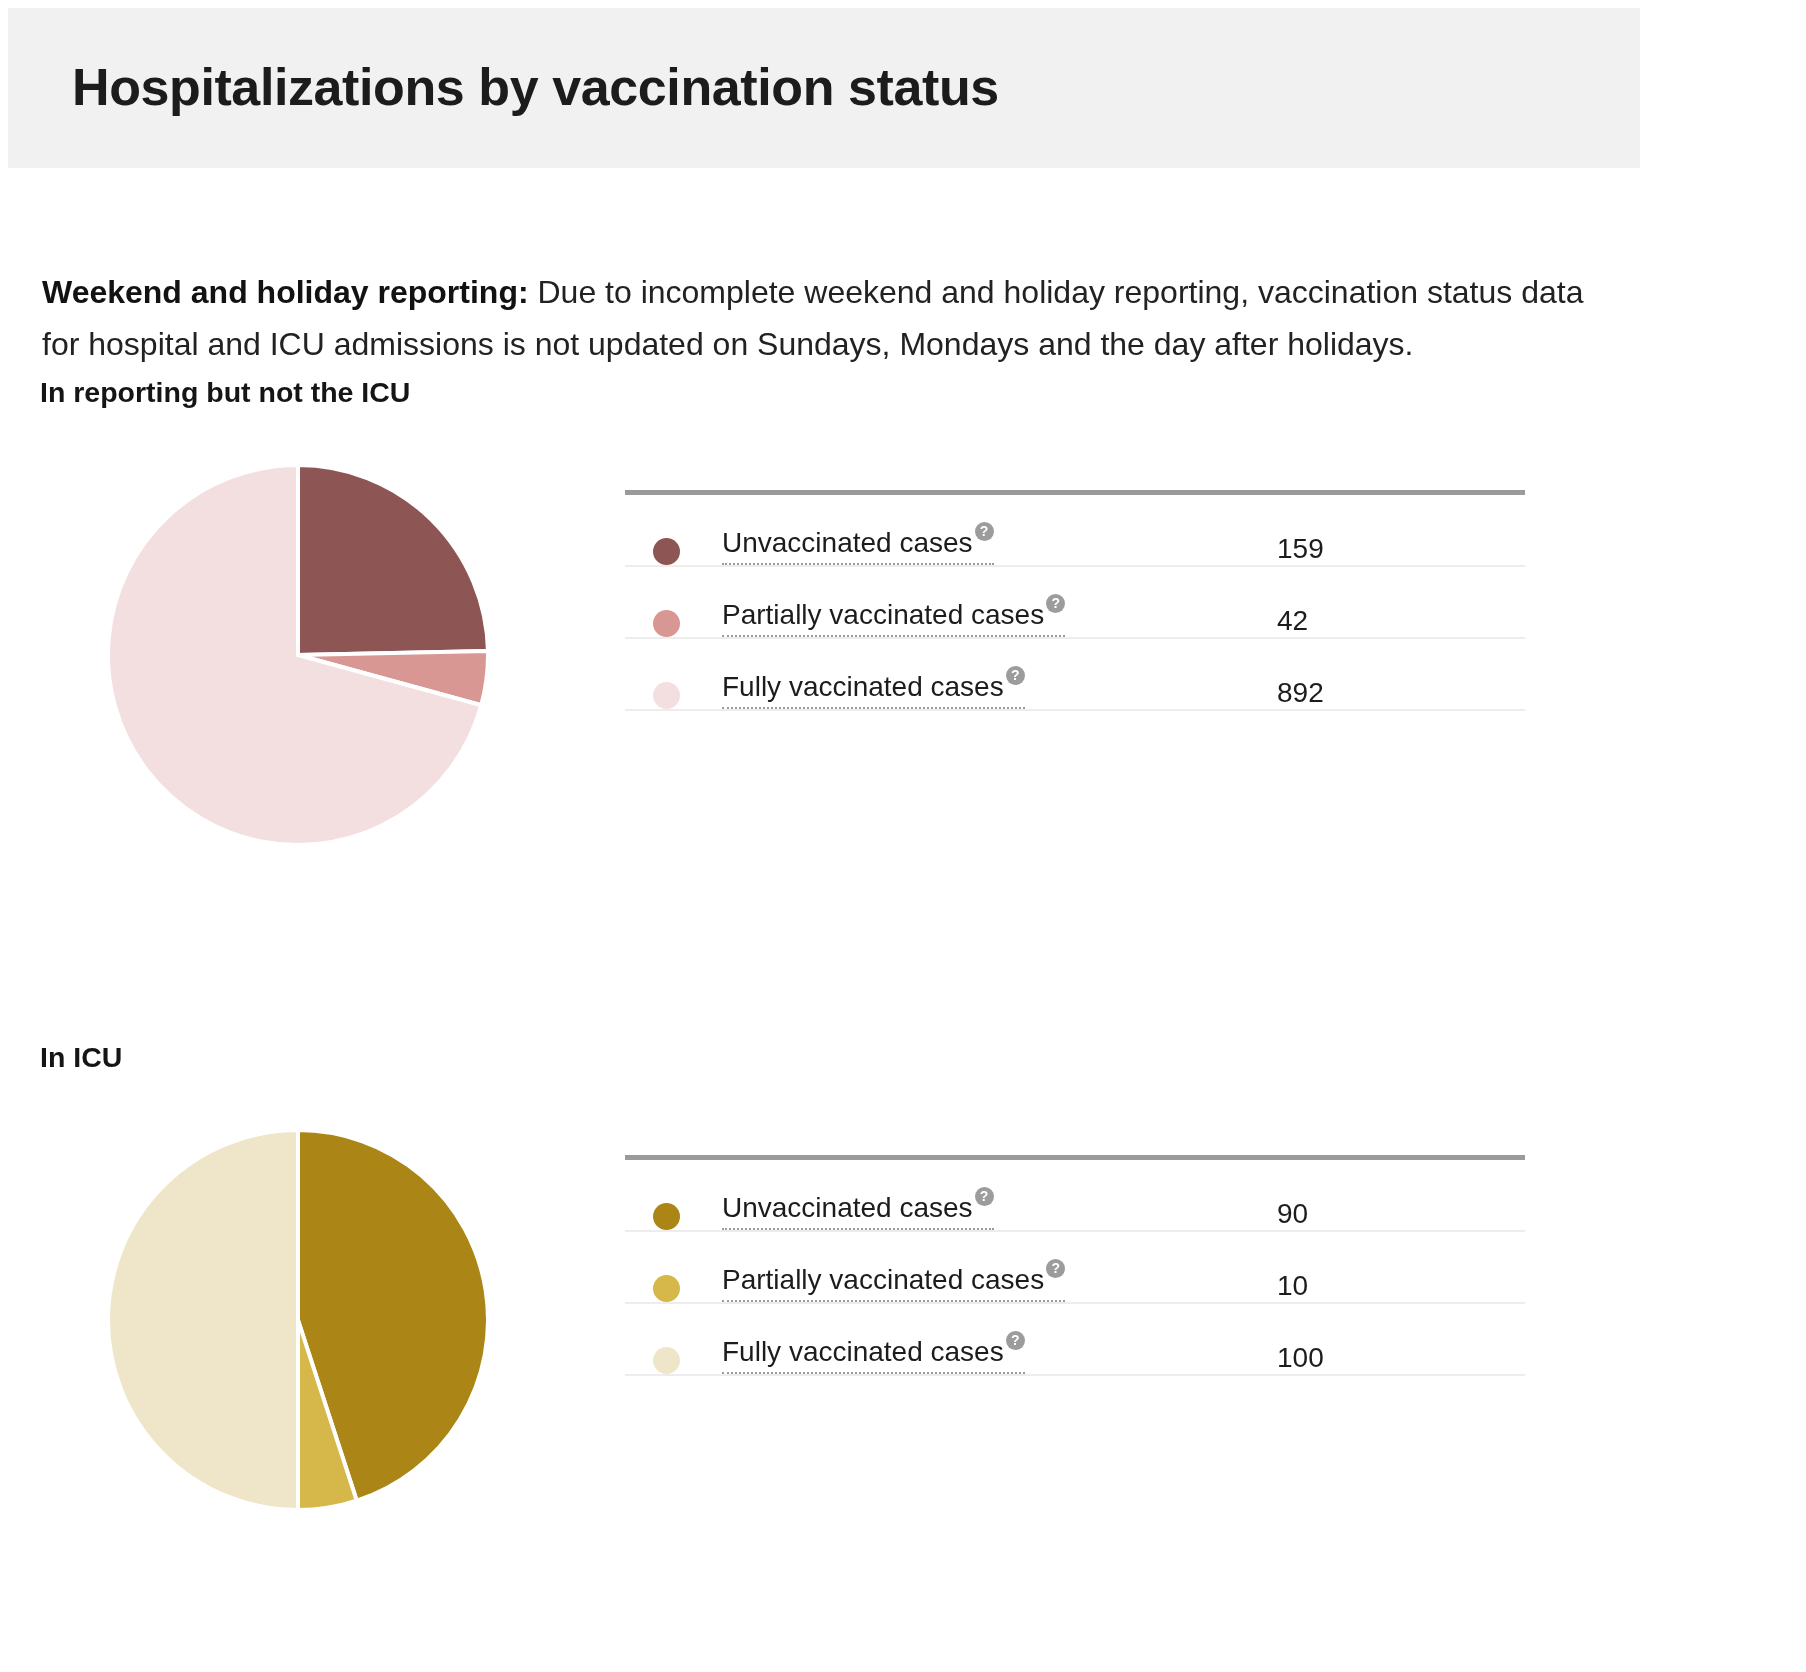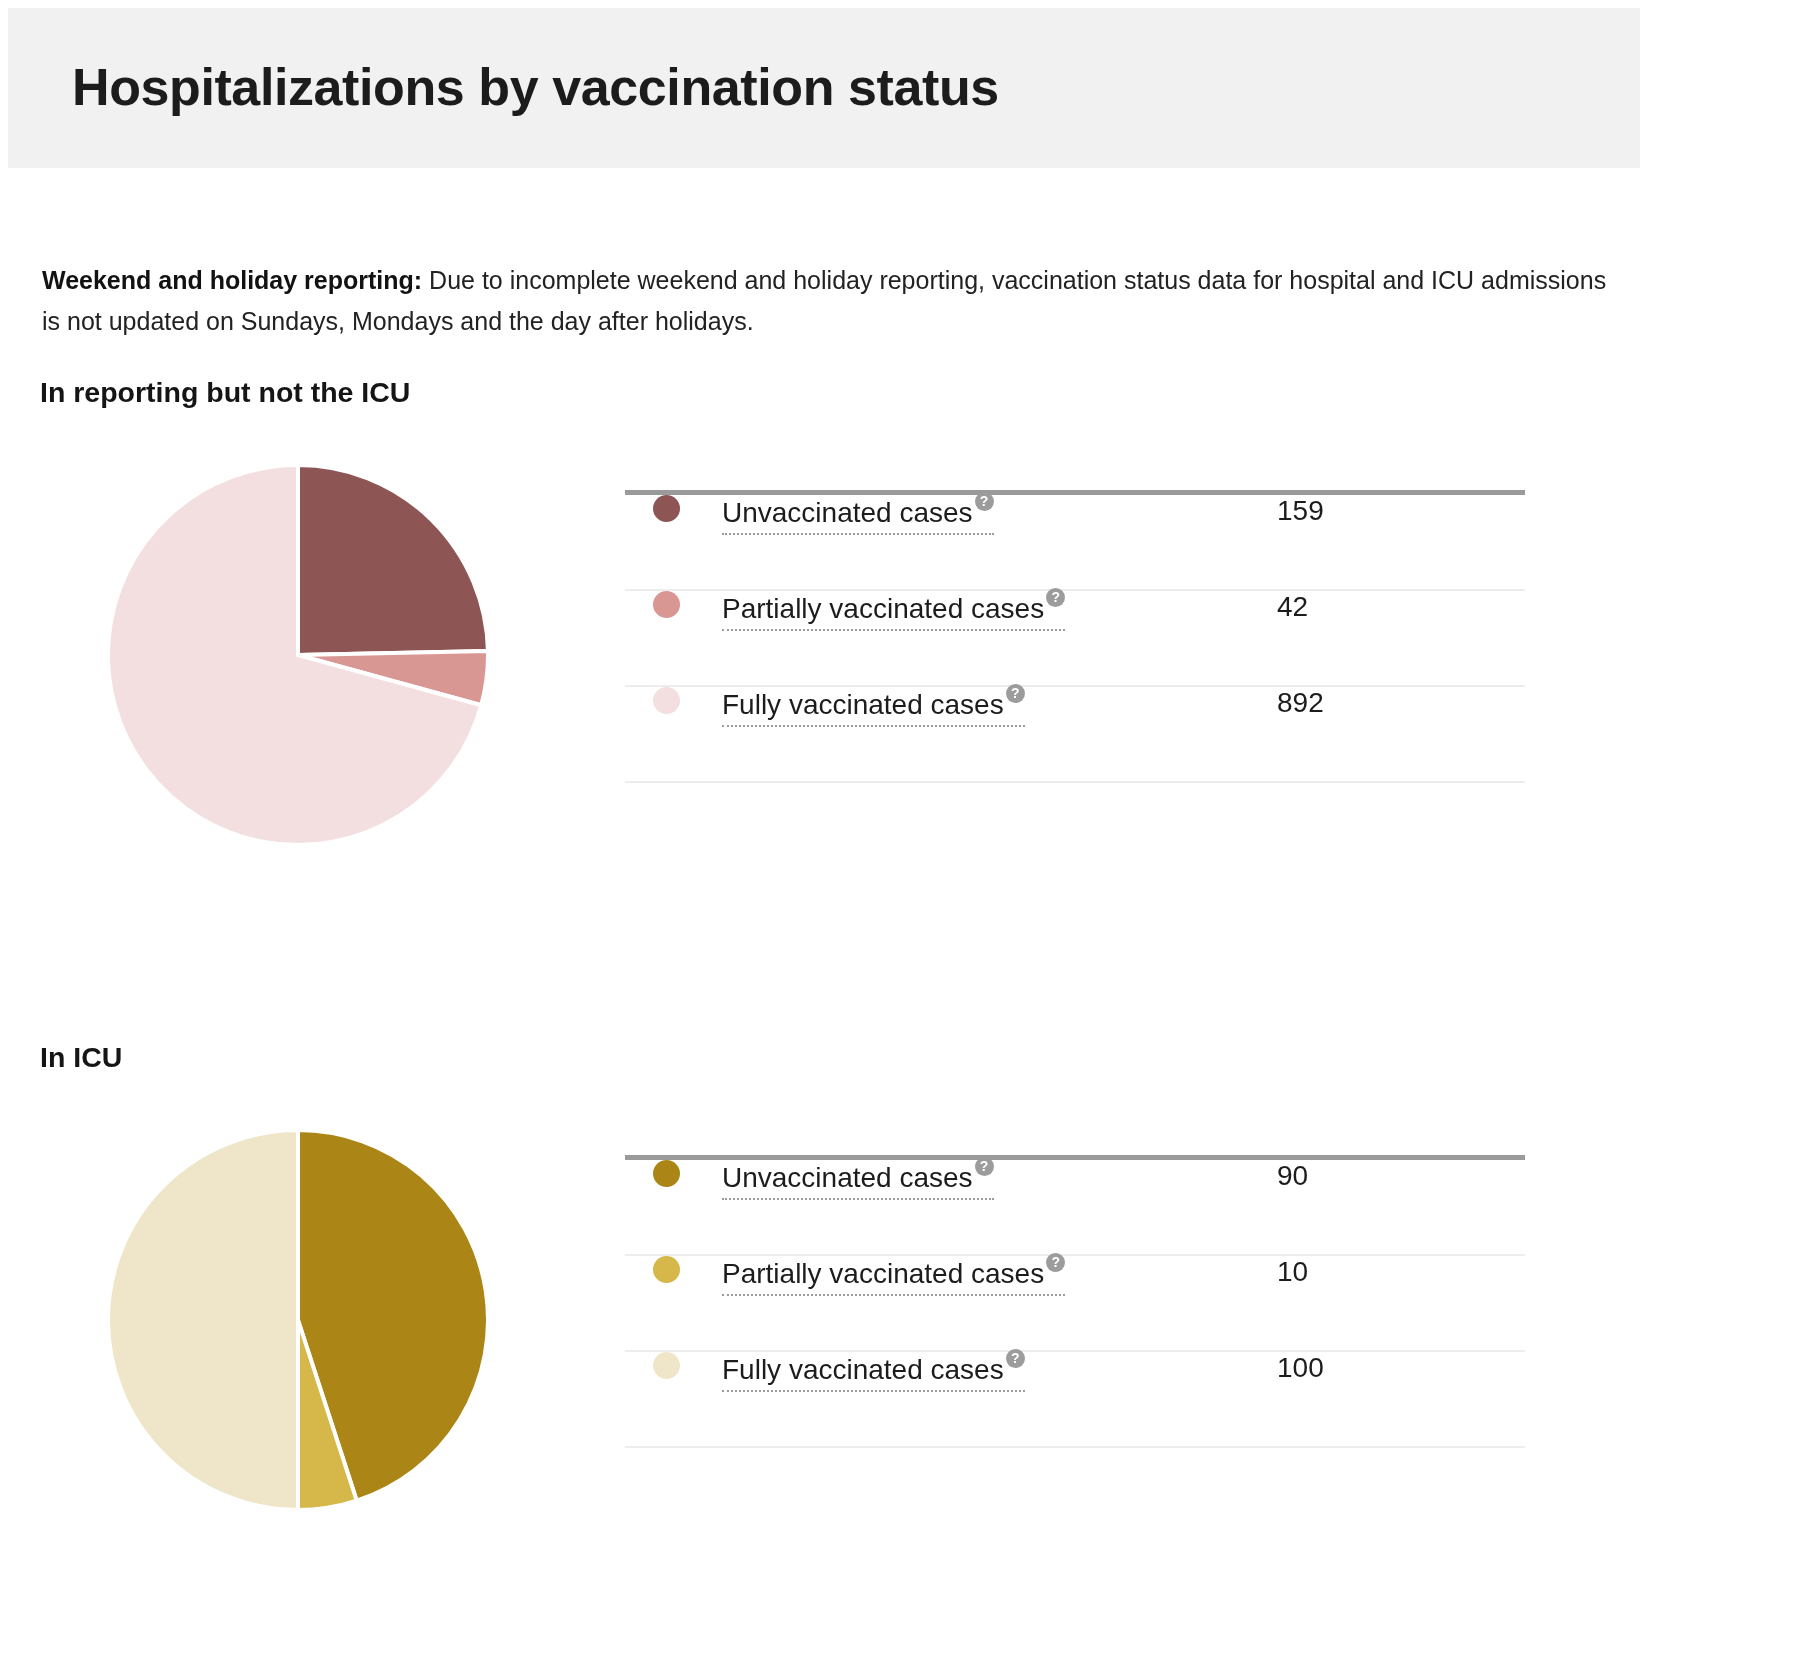--- a/index.html
+++ b/index.html
@@ -35,21 +35,21 @@
     letter-spacing: -0.4px;
     line-height: 1.1;
   }
 
   
   .note {
     position: absolute;
     left: 42px;
     top: 235px;
     width: 1570px;
-    font-size: 25px;
+    font-size: 32px;
     line-height: 1.62;
     color: #222222;
   }
   .note-lead {
     font-weight: bold;
     color: #121212;
   }
 
   
   .section {
@@ -87,22 +87,22 @@
   
   .legend {
     position: absolute;
     left: 625px;
     top: 65px;
     width: 900px;
     border-top: 5px solid #9a9a9a;
   }
   .legend-row {
     display: flex;
-    align-items: flex-start;
-    height: 96px;
+    align-items: flex-end;
+    height: 72px;
     border-bottom: 2px solid #ededed;
     padding: 0 8px;
     box-sizing: border-box;
   }
   .swatch {
     width: 27px;
     height: 27px;
     border-radius: 50%;
     flex: 0 0 auto;
     margin-left: 20px;

